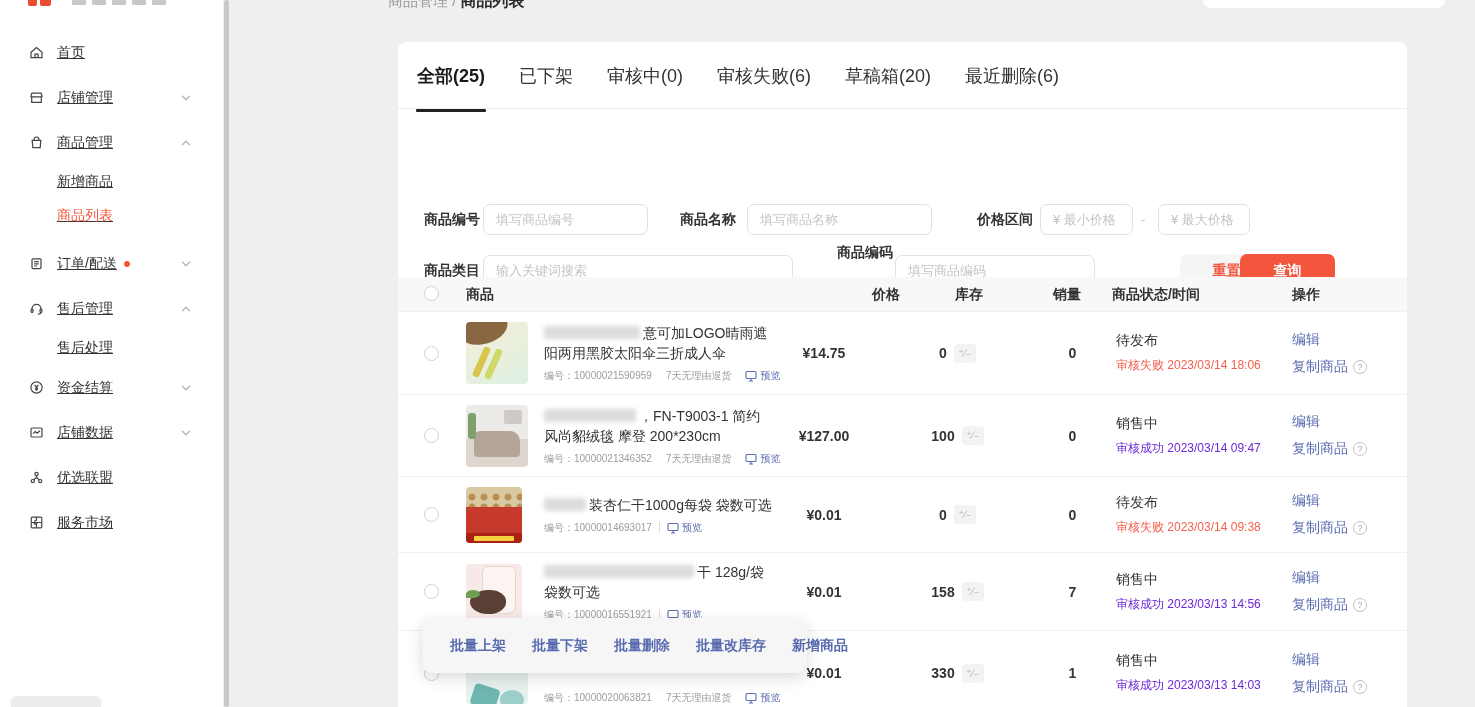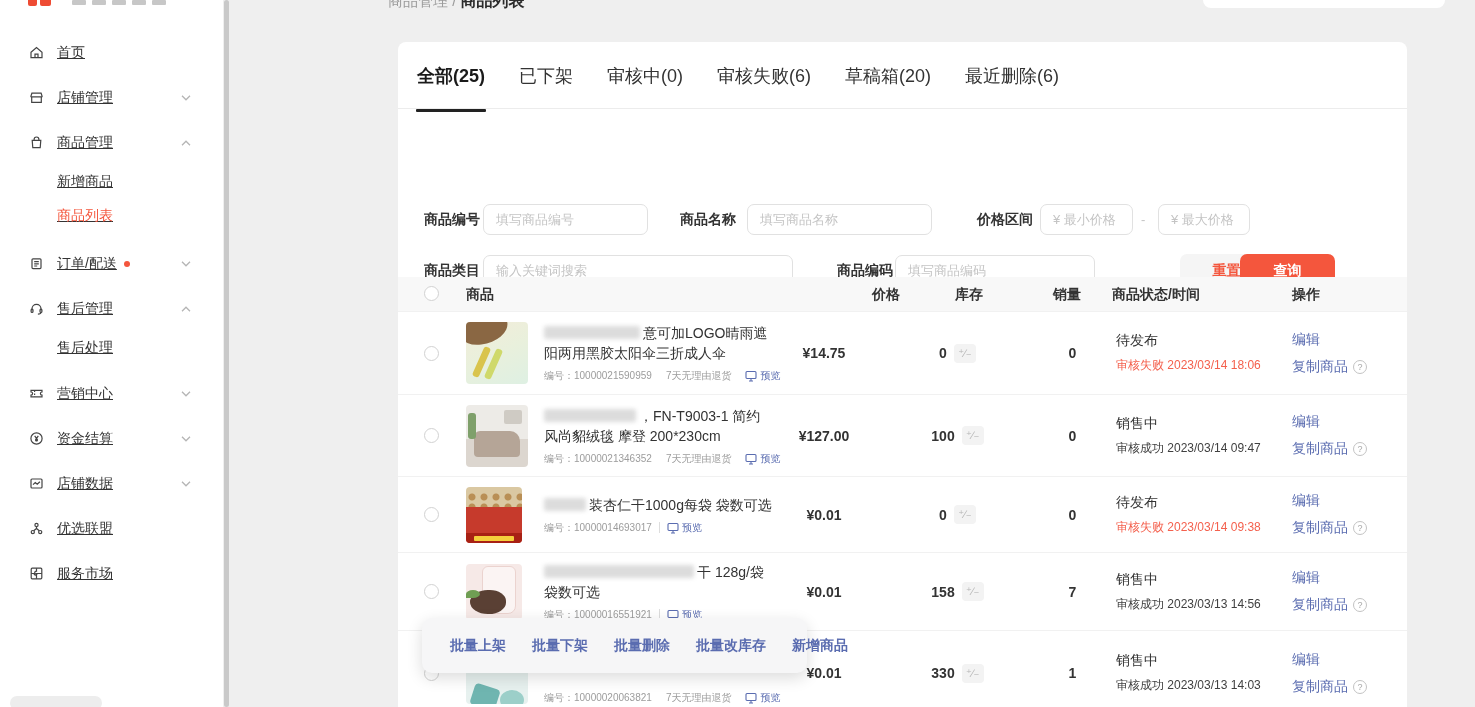--- a/index.html
+++ b/index.html
@@ -70,21 +70,21 @@
   .preview { color:#5a6cb0; display:inline-flex; align-items:center; gap:3px; cursor:pointer; }
   .price { font-size:14px; font-weight:bold; color:#333; text-align:center; }
   .stockc { display:flex; align-items:center; justify-content:center; gap:7px; }
   .stock-num { font-size:14px; font-weight:bold; color:#333; }
   .stock-badge { width:22px; height:19px; background:#f3f3f3; border-radius:4px; color:#b5b5b5; font-size:11px;
                  display:inline-flex; align-items:center; justify-content:center; cursor:pointer; }
   .sales { font-size:14px; font-weight:bold; color:#333; text-align:center; }
   .statusc { padding-left:26px; }
   .st1 { font-size:14px; color:#333; }
   .st2 { font-size:12px; margin-top:7px; }
-  .st2.ok { color:#404040; } .st2.failed { color:#f4604d; }
+  .st2.ok { color:#6d28d9; } .st2.failed { color:#f4604d; }
   .actions { padding-left:10px; font-size:14px; color:#5a6cb0; }
   .actions .act { cursor:pointer; }
   .act-copy { margin-top:9px; display:flex; align-items:center; gap:5px; }
   .qmark { width:14px; height:14px; border:1px solid #c3c3c3; border-radius:50%; color:#a8a8a8; font-size:9px;
            display:inline-flex; align-items:center; justify-content:center; }
   .ghost-title { height:44px; }
 
   
   .th1 { background:linear-gradient(155deg,#f3ecd9 0%,#e9f0dc 50%,#def0e3 100%); }
   .th1 .a { position:absolute; left:-6px; top:-8px; width:48px; height:30px; background:#8a6743; border-radius:0 0 60% 40%; transform:rotate(-8deg); }
@@ -210,34 +210,20 @@
             <svg width="10" height="7" viewBox="0 0 10 7" fill="none" stroke="#b5b5b5" stroke-width="1.3">
               <path d="M1 1.3 5 5.3 9 1.3"></path>
             </svg>
           </span>
       </div>
 
       <div class="side-sub">
         <span>售后处理</span>
       </div>
 
-      <div class="side-item mt6">
-        <span class="s-icon">
-          <svg width="17" height="17" viewBox="0 0 17 17" fill="none" stroke="#444" stroke-width="1.2">
-              <path d="M3 7 V5.3 h11 V7 a1.6 1.6 0 0 0 0 3.2 v1.7 H3 V10.2 a1.6 1.6 0 0 0 0-3.2 Z"></path>
-              <path d="M6.6 5.3 v6.6" stroke-dasharray="1.6 1.6"></path>
-            </svg>
-        </span>
-        <span class="s-label">营销中心</span>
-        <span class="chev">
-            <svg width="10" height="7" viewBox="0 0 10 7" fill="none" stroke="#b5b5b5" stroke-width="1.3">
-              <path d="M1 1.3 5 5.3 9 1.3"></path>
-            </svg>
-          </span>
-      </div>
 
 
       <div class="side-item">
         <span class="s-icon">
           <svg width="17" height="17" viewBox="0 0 17 17" fill="none" stroke="#444" stroke-width="1.2">
               <circle cx="8.5" cy="8.5" r="5.6"></circle>
               <path d="M6.7 5.9 8.5 8.4 10.3 5.9 M8.5 8.4 v3 M7.1 9.3 h2.8 M7.1 10.7 h2.8"></path>
             </svg>
         </span>
         <span class="s-label">资金结算</span>
@@ -313,21 +299,21 @@
       <input class="f-input" style="left: 85px; top: 95px; width: 165px;" placeholder="填写商品编号">
       <span class="f-label" style="left:282px;top:95px">商品名称</span>
       <input class="f-input" style="left: 349px; top: 95px; width: 185px;" placeholder="填写商品名称">
       <span class="f-label" style="left:579px;top:95px">价格区间</span>
       <input class="f-input" style="left: 642px; top: 95px; width: 93px;" placeholder="¥ 最小价格">
       <span class="f-dash" style="left:743px;top:95px">-</span>
       <input class="f-input" style="left: 760px; top: 95px; width: 92px;" placeholder="¥ 最大价格">
 
       <span class="f-label" style="left:26px;top:146px">商品类目</span>
       <input class="f-input" style="left: 85px; top: 146px; width: 310px;" placeholder="输入关键词搜索">
-      <span class="f-label" style="left:439px;top:146px">商品编码</span>
+      <span class="f-label" style="left:439px;top:128px">商品编码</span>
       <input class="f-input" style="left: 497px; top: 146px; width: 200px;" placeholder="填写商品编码">
       <button class="btn btn-reset" style="left:782px;top:145px;width:93px">重置</button>
       <button class="btn btn-search" style="left:842px;top:145px;width:95px">查询</button>
     </div>
 
     <div class="thead" style="margin-top:16px">
       <span class="circle"></span>
       <span style="left:68px">商品</span>
       <span style="left:474px">价格</span>
       <span style="left:557px">库存</span>

